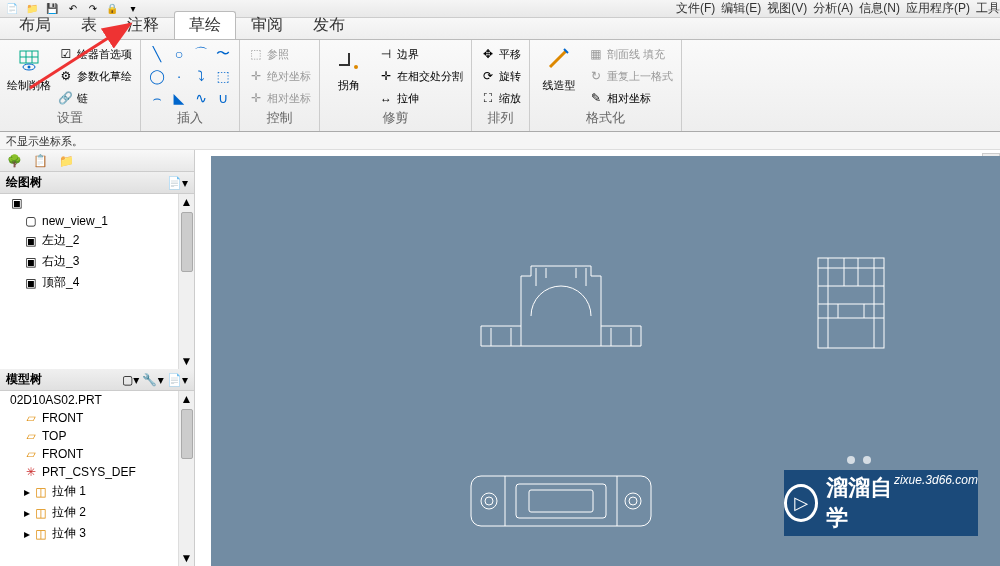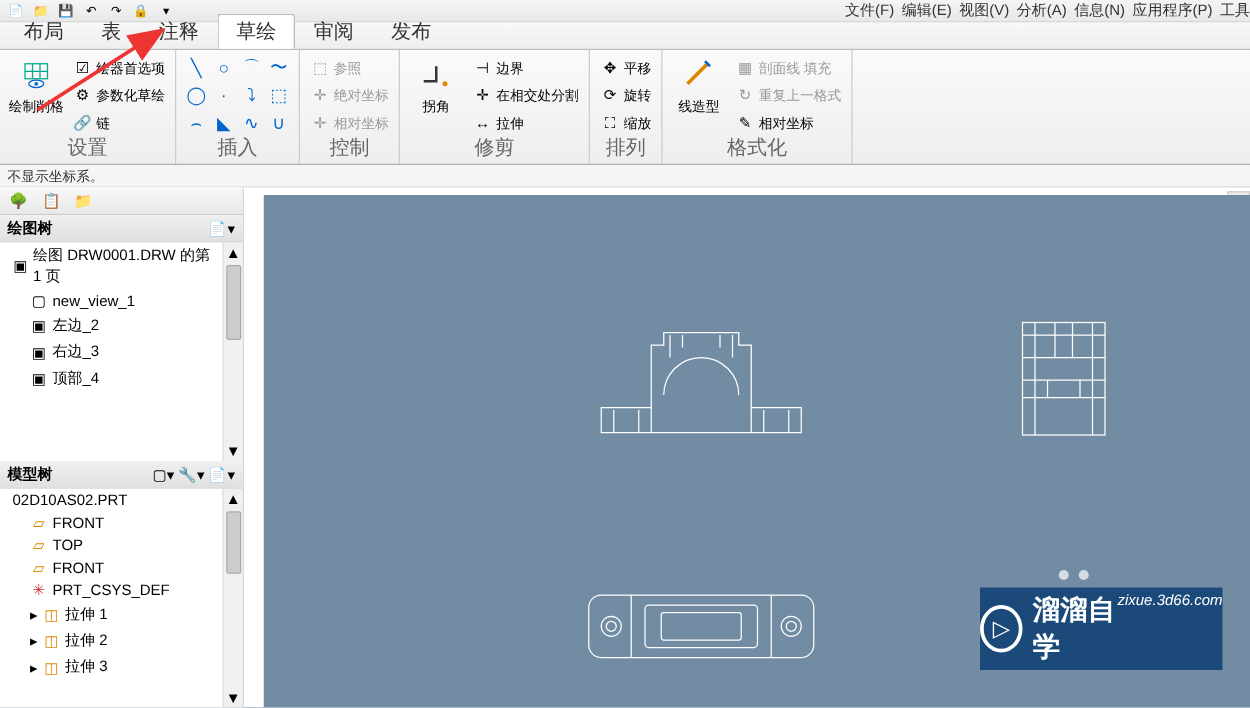--- a/index.html
+++ b/index.html
@@ -79,21 +79,21 @@
   }
   .ribbon-group-body {
     display: flex;
     gap: 4px;
     flex: 1;
     align-items: flex-start;
     padding-top: 2px;
   }
   .ribbon-group-label {
     text-align: center;
-    font-size: 16px;
+    font-size: 13px;
     color: #666;
     padding-bottom: 2px;
   }
   .big-btn {
     display: flex;
     flex-direction: column;
     align-items: center;
     width: 46px;
     gap: 2px;
   }
@@ -513,21 +513,20 @@
     </div>
 
     <div class="panel-header">
       <span>绘图树</span>
       <span class="actions">📄▾</span>
     </div>
     <div class="panel-body-wrap" style="height:170px">
       <div class="panel-body">
         <div class="tree-item">
           <span class="tree-ic">▣</span>
-          <span>绘图 DRW0001.DRW 的第 1 页</span>
         </div>
         <div class="tree-item indent">
           <span class="tree-ic">▢</span>
           <span>new_view_1</span>
         </div>
         <div class="tree-item indent">
           <span class="tree-ic">▣</span>
           <span>左边_2</span>
         </div>
         <div class="tree-item indent">

